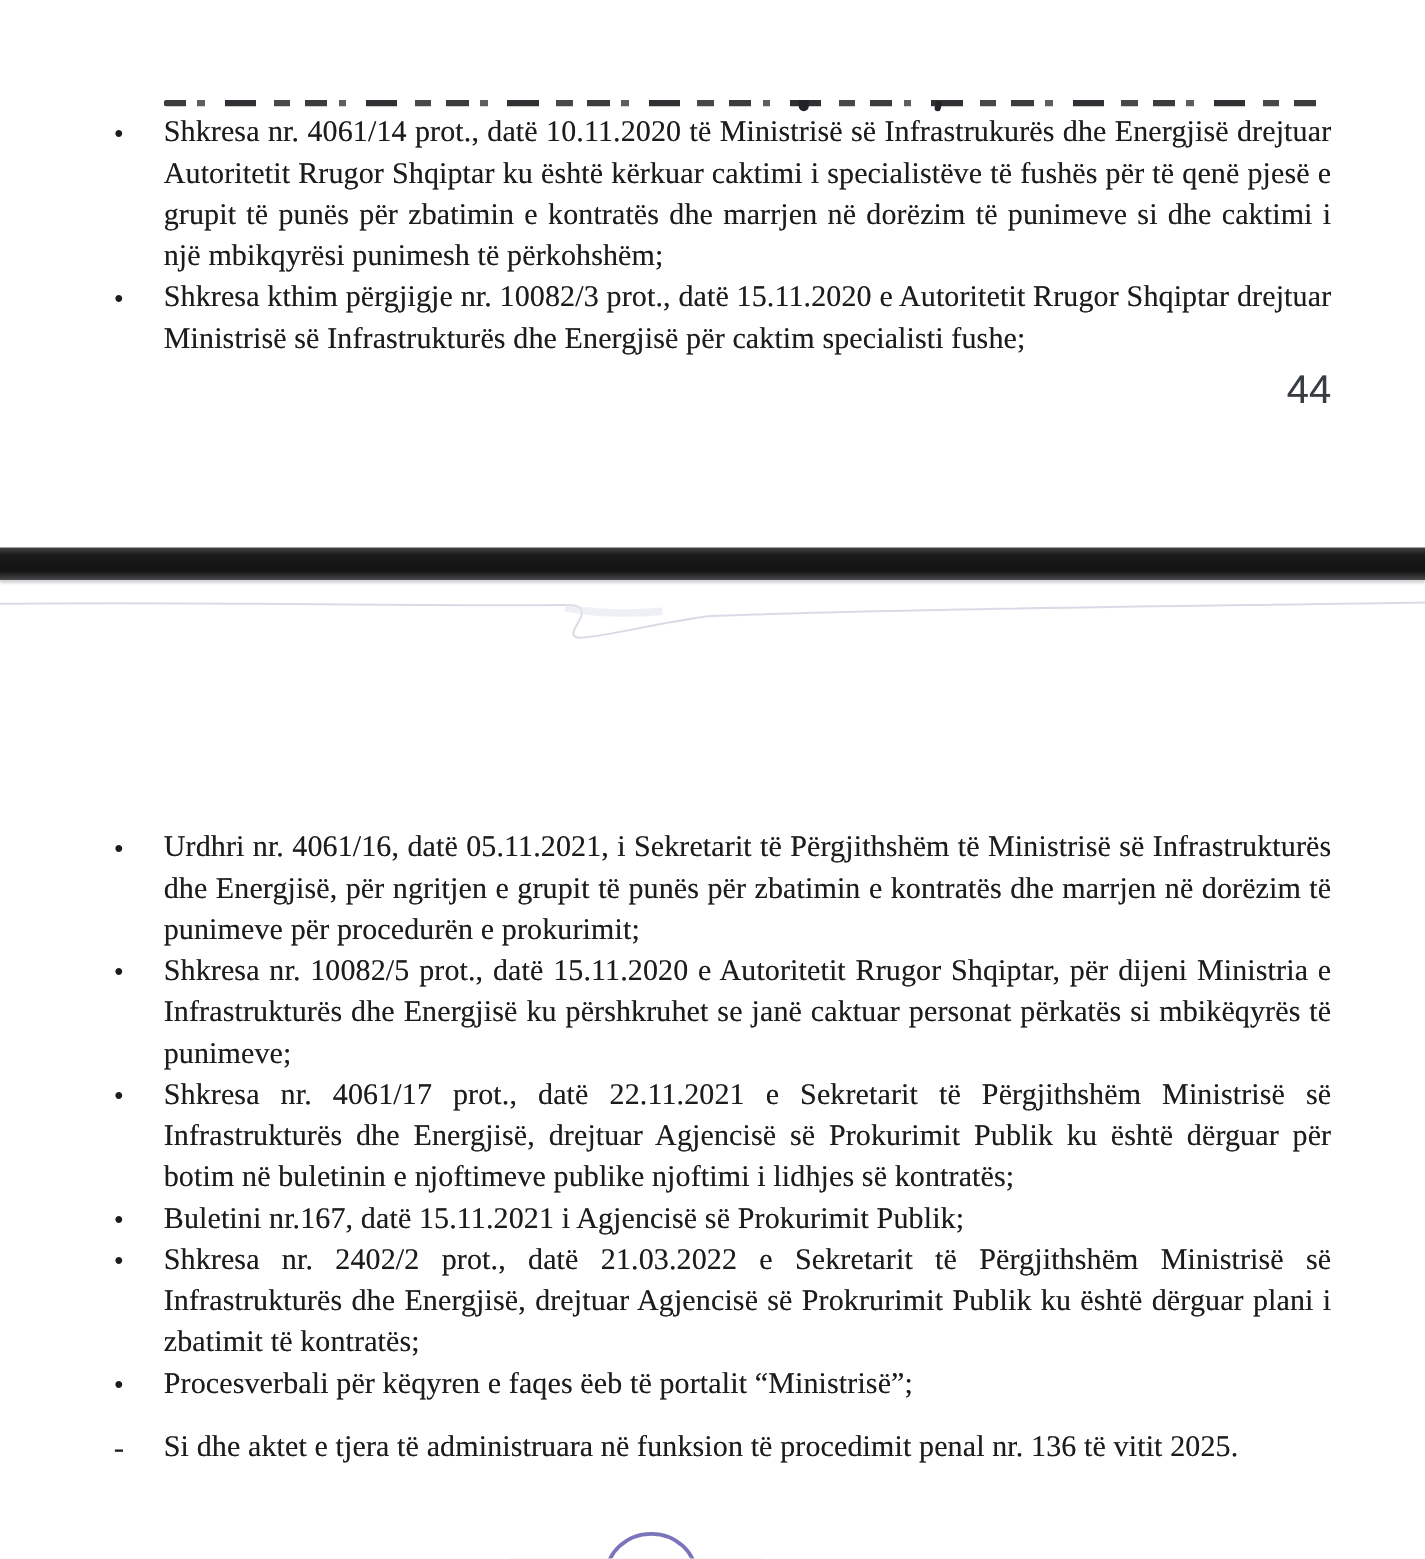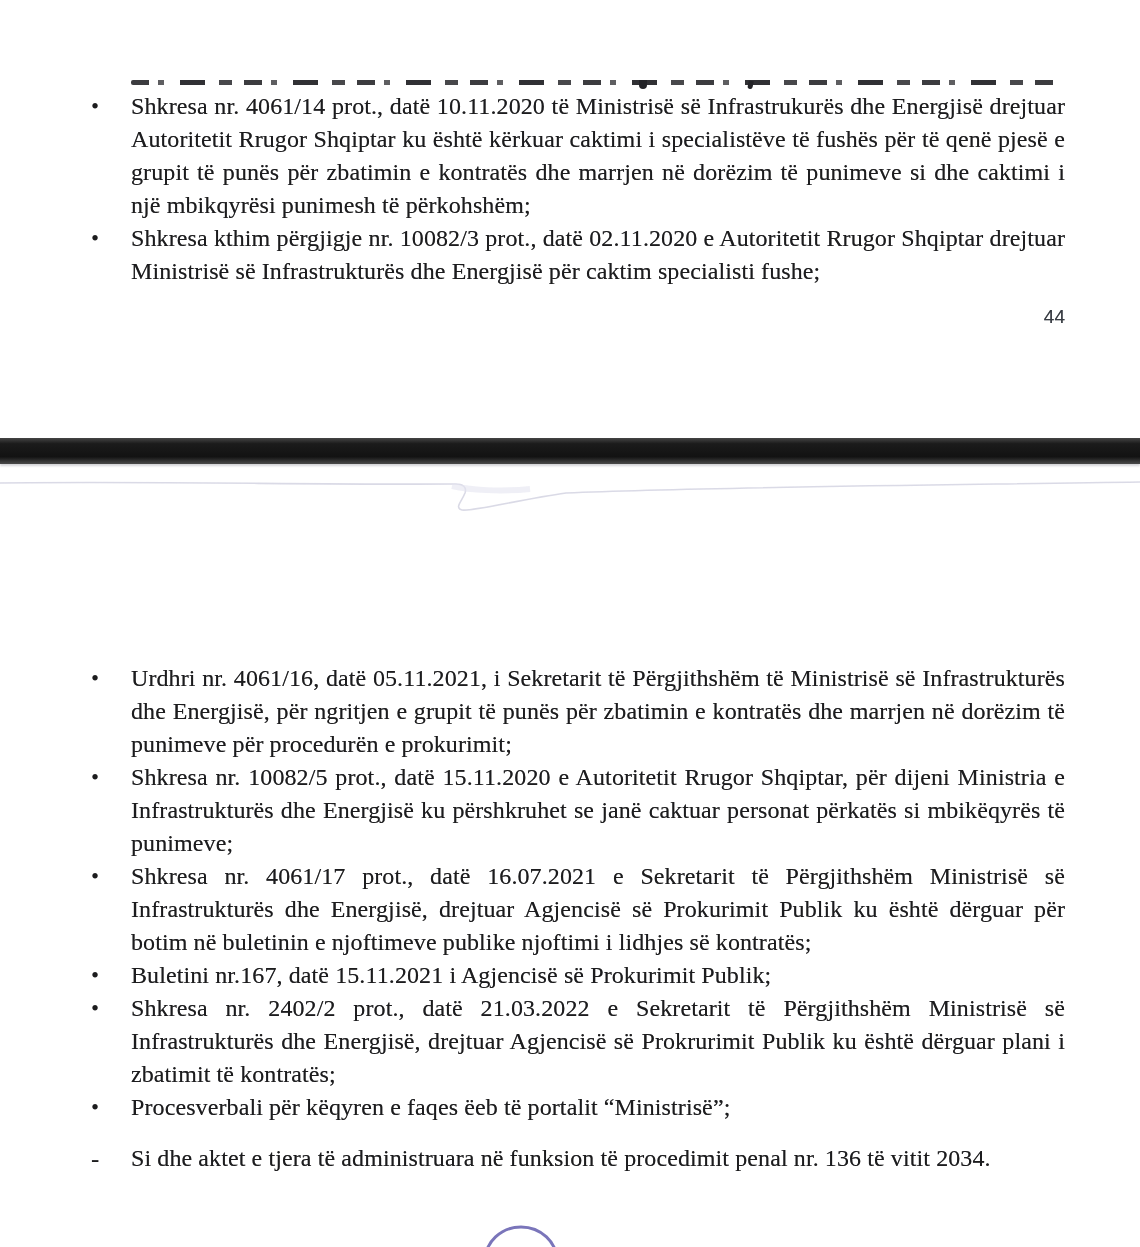--- a/index.html
+++ b/index.html
@@ -49,23 +49,23 @@
     flex:1;margin:0;
     font-size:24px;line-height:33px;
     text-align:justify;
     letter-spacing:0.1px;
     text-shadow:0 0 0.5px rgba(20,20,20,.55);
   }
   .dash-item{margin-top:18px;}
   .dash-item .marker{font-size:25px;}
 
   .page-number{
-    position:absolute;top:306px;right:75px;
+    position:absolute;top:293px;right:75px;
     font-family:"Liberation Sans","DejaVu Sans",sans-serif;
-    font-size:19px;color:#383c43;
+    font-size:32px;color:#383c43;
     text-shadow:0 0 0.5px rgba(50,55,60,.5);
   }
 
   
   .page-break-bar{
     position:absolute;top:438px;left:0;width:1140px;height:26px;
     background:linear-gradient(180deg,#454545 0%,#1b1b1b 22%,#121212 72%,#4a4a4a 100%);
     box-shadow:0 2px 2px rgba(130,130,140,.35);
   }
 
@@ -83,21 +83,21 @@
     <div class="comma"></div>
   </div>
 
   <div class="list list-1">
     <div class="item">
       <span class="marker">•</span>
       <p class="txt">Shkresa nr. 4061/14 prot., datë 10.11.2020 të Ministrisë së Infrastrukurës dhe Energjisë drejtuar Autoritetit Rrugor Shqiptar ku është kërkuar caktimi i specialistëve të fushës për të qenë pjesë e grupit të punës për zbatimin e kontratës dhe marrjen në dorëzim të punimeve si dhe caktimi i një mbikqyrësi punimesh të përkohshëm;</p>
     </div>
     <div class="item">
       <span class="marker">•</span>
-      <p class="txt">Shkresa kthim përgjigje nr. 10082/3 prot., datë 02.11.2020 e Autoritetit Rrugor Shqiptar drejtuar Ministrisë së Infrastrukturës dhe Energjisë për caktim specialisti fushe;</p>
+      <p class="txt">Shkresa kthim përgjigje nr. 10082/3 prot., datë 15.11.2020 e Autoritetit Rrugor Shqiptar drejtuar Ministrisë së Infrastrukturës dhe Energjisë për caktim specialisti fushe;</p>
     </div>
   </div>
 
   <div class="page-number">44</div>
 
   <div class="page-break-bar"></div>
 
   <svg class="crease" width="1140" height="60" viewBox="0 0 1140 60">
     <path d="M0 21 C 150 19, 320 23, 455 22 C 463 22, 467 25, 465 31 C 462 39, 454 46, 462 48 C 472 50, 522 37, 566 31 C 710 25, 950 23, 1140 20" fill="none" stroke="#d8d8e5" stroke-width="1.6" opacity="0.95"></path>
     <path d="M452 24 C 470 28, 500 30, 530 27" fill="none" stroke="#e4e4f0" stroke-width="6" opacity="0.6"></path>
@@ -107,37 +107,37 @@
     <div class="item">
       <span class="marker">•</span>
       <p class="txt">Urdhri nr. 4061/16, datë 05.11.2021, i Sekretarit të Përgjithshëm të Ministrisë së Infrastrukturës dhe Energjisë, për ngritjen e grupit të punës për zbatimin e kontratës dhe marrjen në dorëzim të punimeve për procedurën e prokurimit;</p>
     </div>
     <div class="item">
       <span class="marker">•</span>
       <p class="txt">Shkresa nr. 10082/5 prot., datë 15.11.2020 e Autoritetit Rrugor Shqiptar, për dijeni Ministria e Infrastrukturës dhe Energjisë ku përshkruhet se janë caktuar personat përkatës si mbikëqyrës të punimeve;</p>
     </div>
     <div class="item">
       <span class="marker">•</span>
-      <p class="txt">Shkresa nr. 4061/17 prot., datë 16.07.2021 e Sekretarit të Përgjithshëm Ministrisë së Infrastrukturës dhe Energjisë, drejtuar Agjencisë së Prokurimit Publik ku është dërguar për botim në buletinin e njoftimeve publike njoftimi i lidhjes së kontratës;</p>
+      <p class="txt">Shkresa nr. 4061/17 prot., datë 22.11.2021 e Sekretarit të Përgjithshëm Ministrisë së Infrastrukturës dhe Energjisë, drejtuar Agjencisë së Prokurimit Publik ku është dërguar për botim në buletinin e njoftimeve publike njoftimi i lidhjes së kontratës;</p>
     </div>
     <div class="item">
       <span class="marker">•</span>
       <p class="txt">Buletini nr.167, datë 15.11.2021 i Agjencisë së Prokurimit Publik;</p>
     </div>
     <div class="item">
       <span class="marker">•</span>
       <p class="txt">Shkresa nr. 2402/2 prot., datë 21.03.2022 e Sekretarit të Përgjithshëm Ministrisë së Infrastrukturës dhe Energjisë, drejtuar Agjencisë së Prokrurimit Publik ku është dërguar plani i zbatimit të kontratës;</p>
     </div>
     <div class="item">
       <span class="marker">•</span>
       <p class="txt">Procesverbali për këqyren e faqes ëeb të portalit “Ministrisë”;</p>
     </div>
     <div class="item dash-item">
       <span class="marker">-</span>
-      <p class="txt">Si dhe aktet e tjera të administruara në funksion të procedimit penal nr. 136 të vitit 2034.</p>
+      <p class="txt">Si dhe aktet e tjera të administruara në funksion të procedimit penal nr. 136 të vitit 2025.</p>
     </div>
   </div>
 
   <svg class="pen-mark" width="1140" height="32" viewBox="0 0 1140 32">
     <ellipse cx="521" cy="46" rx="36" ry="34" fill="none" stroke="#6b66b2" stroke-width="3" opacity="0.9"></ellipse>
   </svg>
 
 </div>
 
 </body></html>

